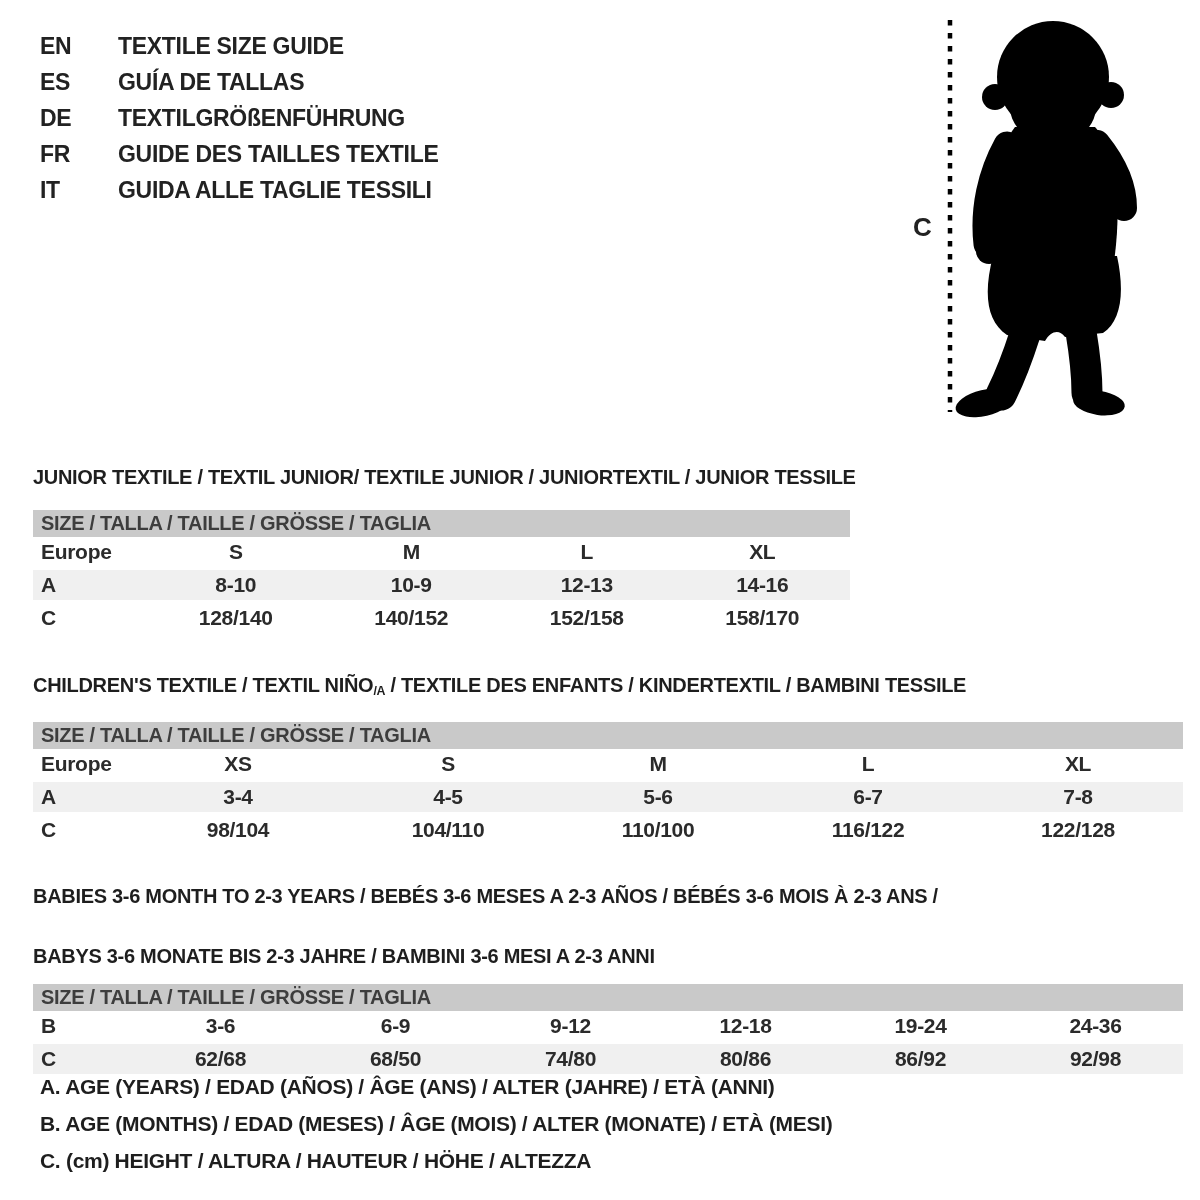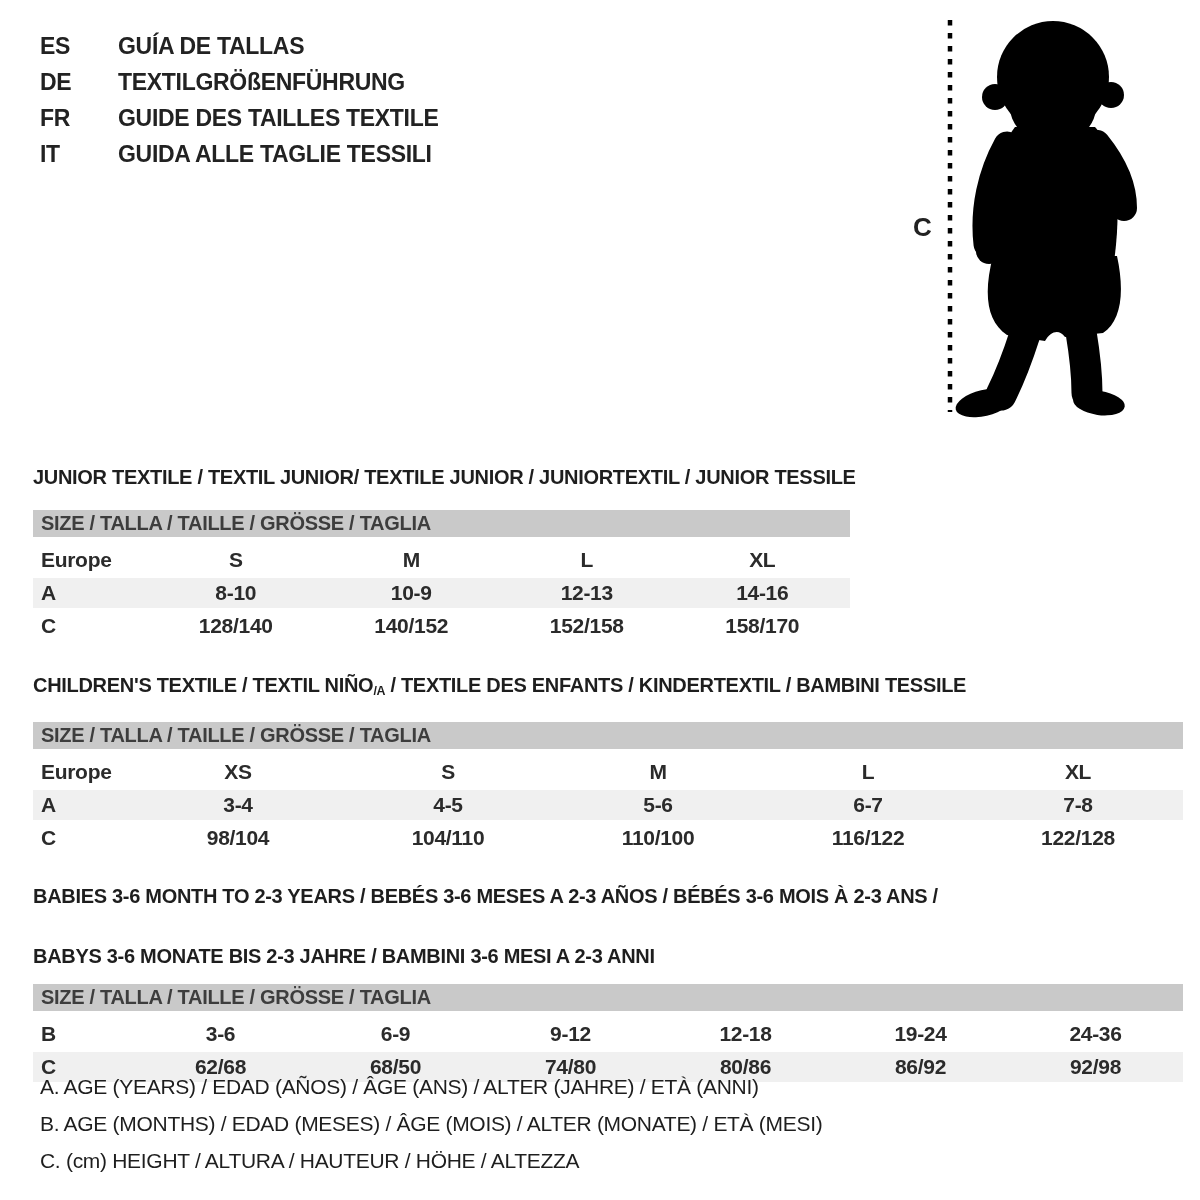--- a/index.html
+++ b/index.html
@@ -33,35 +33,39 @@
   .sec-title .sub{font-size:0.62em;vertical-align:-0.25em;}
   .sec-junior  .size-bar{margin-top:20px;}
   .sec-children .size-bar{margin-top:18px;}
   .sec-babies  .size-bar{margin-top:12px;}
   .size-bar{
     height:27px;background:var(--bar-bg,#c9c9c9);
     display:flex;align-items:center;
     font-size:20px;font-weight:bold;letter-spacing:-0.3px;color:var(--bar-text,#3d3d3d);
     padding-left:8px;box-sizing:border-box;
   }
-  .size-table{margin-top:8px;}
+  .size-table{margin-top:0;}
   .t-row{display:grid;height:30px;margin-bottom:3px;align-items:center;
          font-size:21px;font-weight:bold;letter-spacing:-0.3px;color:#2b2b2b;}
   .t-row.shaded{background:var(--shade-bg,#f0f0f0);}
   .t-label{padding-left:8px;text-align:left;}
   .t-cell{text-align:center;}
 
   
   .legend{left:40px;top:1068px;}
-  .legend-line{line-height:37px;font-size:21px;font-weight:normal;letter-spacing:-0.3px;white-space:nowrap;color:#1e1e1e;}
+  .legend-line{line-height:37px;font-size:21px;font-weight:bold;letter-spacing:-0.3px;white-space:nowrap;color:#1e1e1e;}
 </style>
 </head>
 <body style="--bar-bg: #c9c9c9; --bar-text: #3d3d3d; --shade-bg: #f0f0f0;">
 
 <div class="abs lang-list">
+  <div class="lang-row">
+    <span class="lang-code">EN</span>
+    <span class="lang-label">TEXTILE SIZE GUIDE</span>
+  </div>
   <div class="lang-row">
     <span class="lang-code">ES</span>
     <span class="lang-label">GUÍA DE TALLAS</span>
   </div>
   <div class="lang-row">
     <span class="lang-code">DE</span>
     <span class="lang-label">TEXTILGRÖßENFÜHRUNG</span>
   </div>
   <div class="lang-row">
     <span class="lang-code">FR</span>

